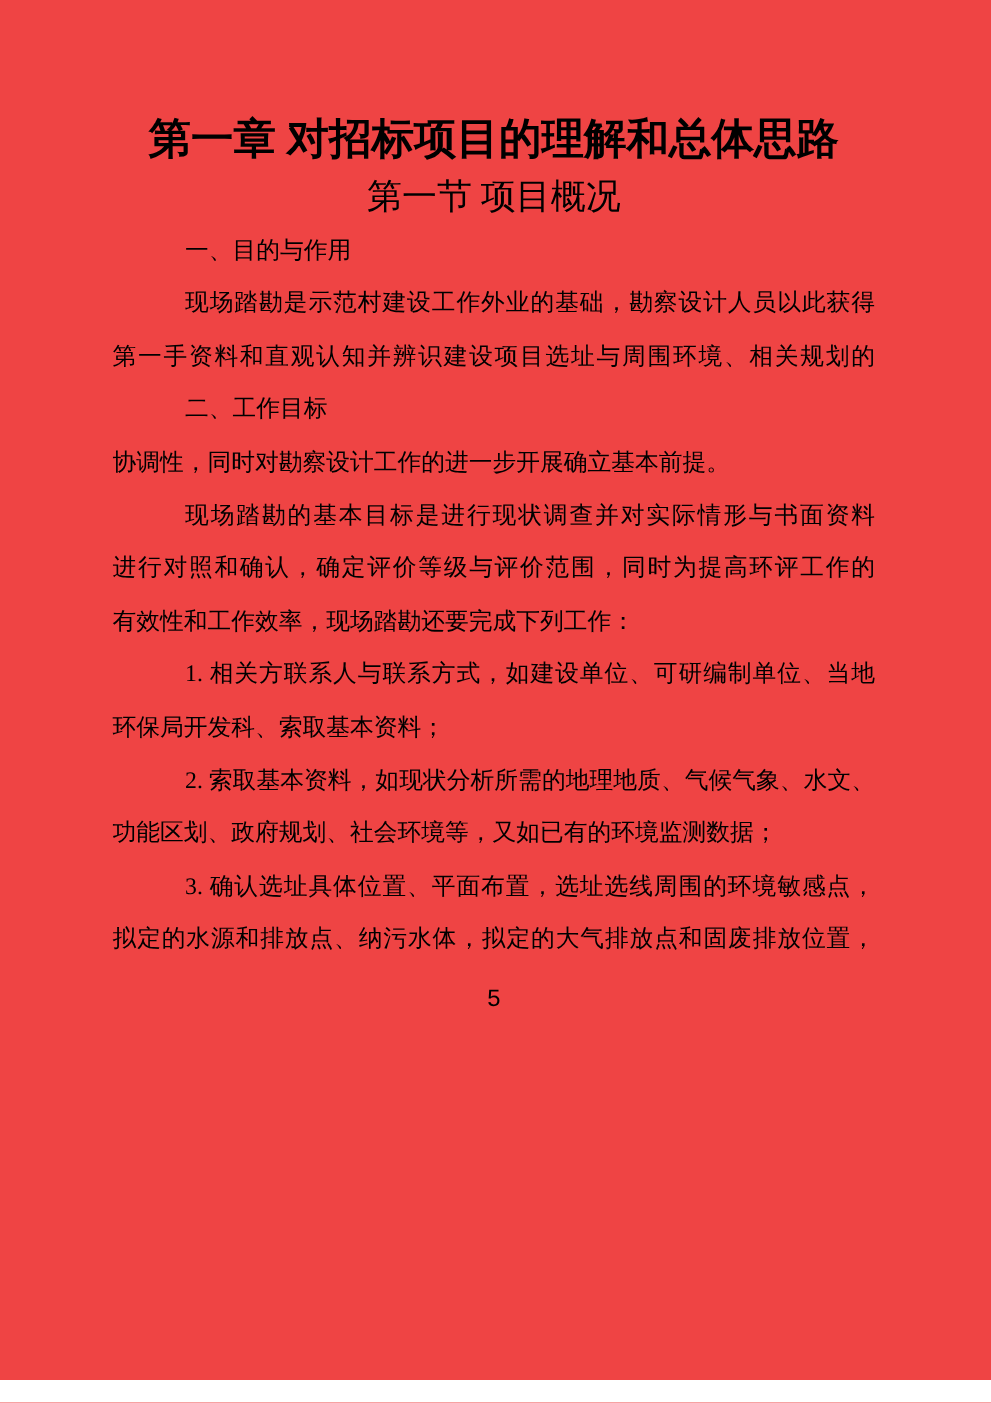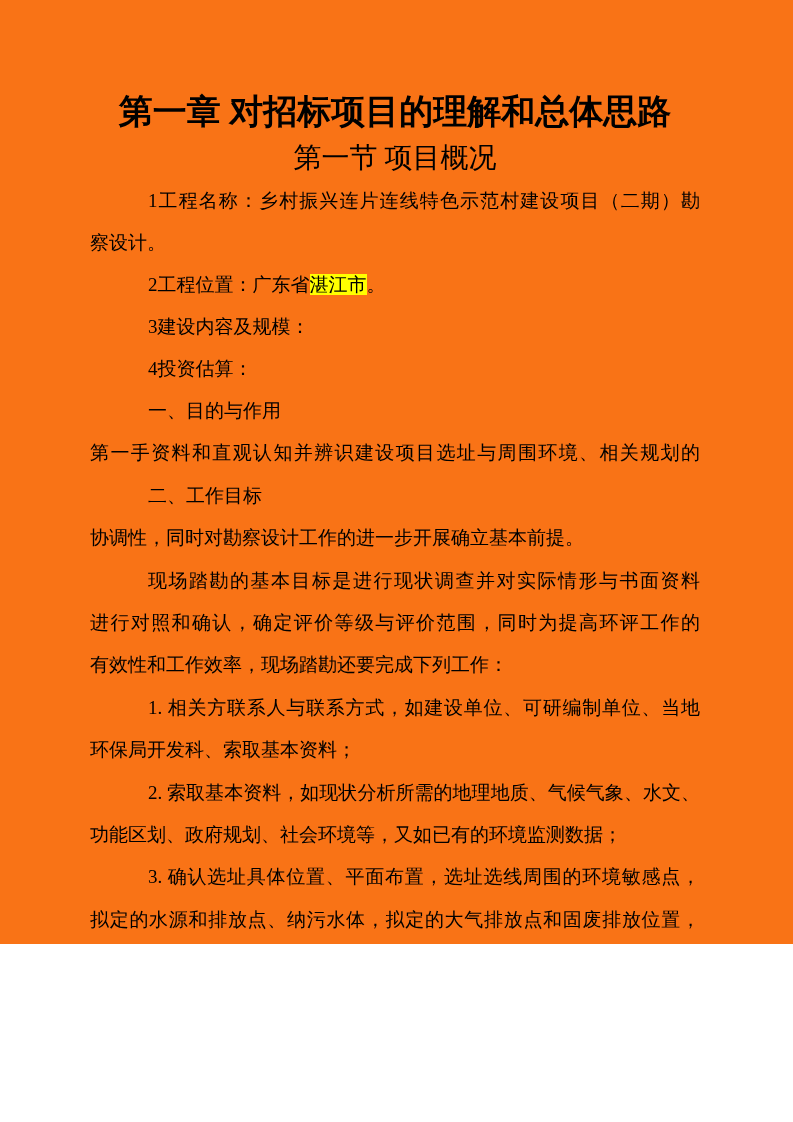--- a/index.html
+++ b/index.html
@@ -3,22 +3,22 @@
 <meta charset="utf-8">
 <style>
   html, body {
     margin: 0;
     padding: 0;
     background: #ffffff;
   }
   .page {
     position: relative;
     width: 793px;
-    height: 944px;
-    background: #f97316;
+    height: 1104px;
+    background: #ef4444;
     color: #000000;
     font-family: "Liberation Serif", "DejaVu Serif", serif;
     overflow: hidden;
   }
   .content {
     position: absolute;
     left: 90px;
     top: 0;
     width: 610px;
   }
@@ -67,31 +67,25 @@
 </head>
 <body>
 
 <div class="page">
   <div class="content">
 
     <div class="h1">第一章 对招标项目的理解和总体思路</div>
 
     <div class="h2">第一节 项目概况</div>
 
-    <div class="blockA">
-      <div class="ln indent fill">1工程名称：乡村振兴连片连线特色示范村建设项目（二期）勘</div>
-      <div class="ln">察设计。</div>
-      <div class="ln indent"><span>2工程位置：广东省</span><mark class="hl">湛江市</mark><span>。</span></div>
-      <div class="ln indent">3建设内容及规模：</div>
-      <div class="ln indent">4投资估算：</div>
-    </div>
 
 
     <div class="blockB">
       <div class="ln indent">一、目的与作用</div>
+      <div class="ln indent fill">现场踏勘是示范村建设工作外业的基础，勘察设计人员以此获得</div>
       <div class="ln fill">第一手资料和直观认知并辨识建设项目选址与周围环境、相关规划的</div>
       <div class="ln indent">二、工作目标</div>
       <div class="ln">协调性，同时对勘察设计工作的进一步开展确立基本前提。</div>
       <div class="ln indent fill">现场踏勘的基本目标是进行现状调查并对实际情形与书面资料</div>
       <div class="ln fill">进行对照和确认，确定评价等级与评价范围，同时为提高环评工作的</div>
       <div class="ln">有效性和工作效率，现场踏勘还要完成下列工作：</div>
       <div class="ln indent fill">1. 相关方联系人与联系方式，如建设单位、可研编制单位、当地</div>
       <div class="ln">环保局开发科、索取基本资料；</div>
       <div class="ln indent fill">2. 索取基本资料，如现状分析所需的地理地质、气候气象、水文、</div>
       <div class="ln">功能区划、政府规划、社会环境等，又如已有的环境监测数据；</div>

